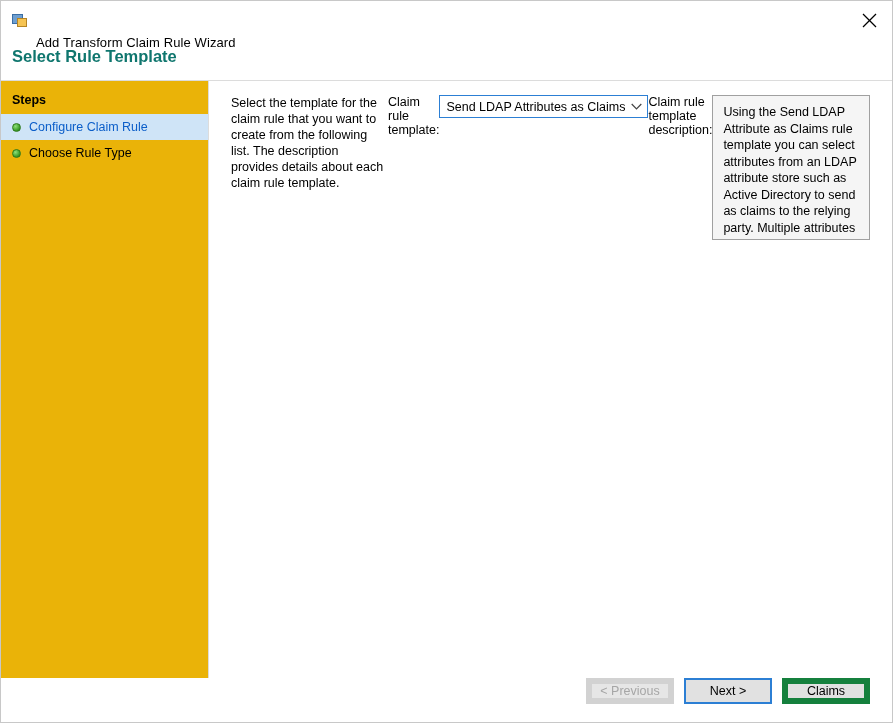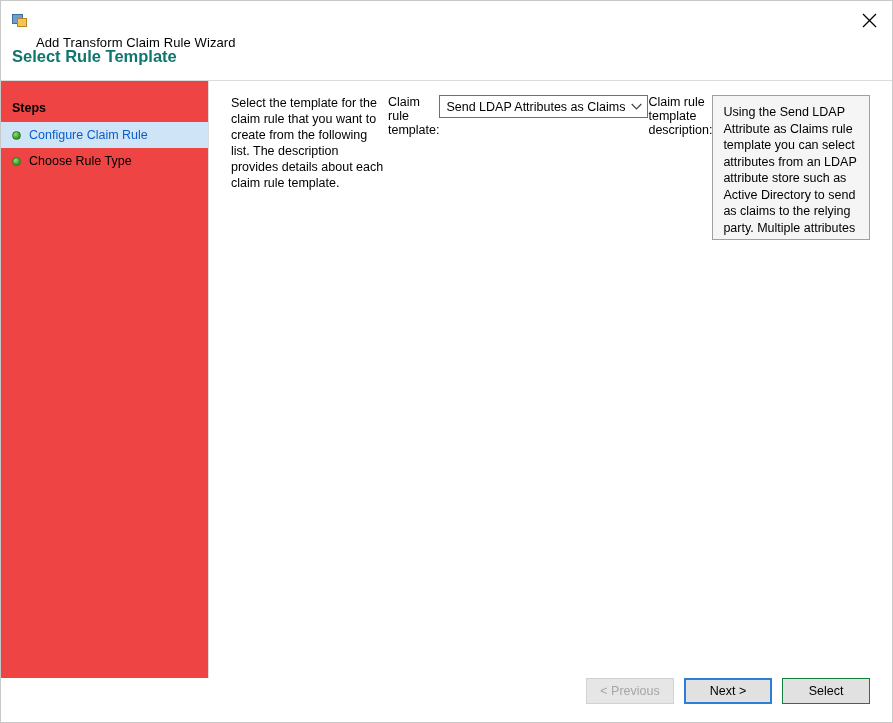--- a/index.html
+++ b/index.html
@@ -88,24 +88,24 @@
   .body {
     flex: 1 1 auto;
     display: flex;
     border-top: 1px solid #dcdcdc;
     min-height: 0;
   }
   
   .sidebar {
     width: 208px;
     flex: 0 0 208px;
-    background: #ef4444;
+    background: #eab308;
     border-right: 1px solid #dcdcdc;
     box-sizing: border-box;
-    padding-top: 20px;
+    padding-top: 12px;
   }
   .sidebar .steps-title {
     font-size: 12.5px;
     font-weight: bold;
     padding: 0 0 7px 11px;
   }
   .sidebar .step {
     display: flex;
     align-items: center;
     height: 26px;
@@ -207,21 +207,21 @@
     padding: 0 22px 18px 0;
   }
   .btn {
     width: 88px;
     height: 26px;
     box-sizing: border-box;
     font-family: "Liberation Sans", sans-serif;
     font-size: 12.5px;
     color: #000000;
     background: #e1e1e1;
-    border: 1px solid #15803d;
+    border: 6px solid #15803d;
     display: flex;
     align-items: center;
     justify-content: center;
     cursor: default;
   }
   .btn.disabled {
     color: #a6a6a6;
     background: #e6e6e6;
     border-color: #d2d2d2;
   }
@@ -286,16 +286,16 @@
 
       <div class="desc-box">Using the Send LDAP Attribute as Claims rule template you can select attributes from an LDAP attribute store such as Active Directory to send as claims to the relying party. Multiple attributes may be sent as multiple claims from a single rule using this rule type. For example, you can use this rule template to create a rule that will extract attribute values for authenticated users from the displayName and telephoneNumber Active Directory attributes and then send those values as two different outgoing claims. This rule may also be used to send all of the user's group memberships. If you want to only send individual group memberships, use the Send Group Membership as a Claim rule template.</div>
 
       <div class="spacer"></div>
     </div>
   </div>
 
   <div class="footer">
     <div class="btn disabled">&lt; Previous</div>
     <div class="btn default">Next &gt;</div>
-    <div class="btn">Select</div>
+    <div class="btn">Claims</div>
   </div>
 
 </div>
 
 </body></html>

